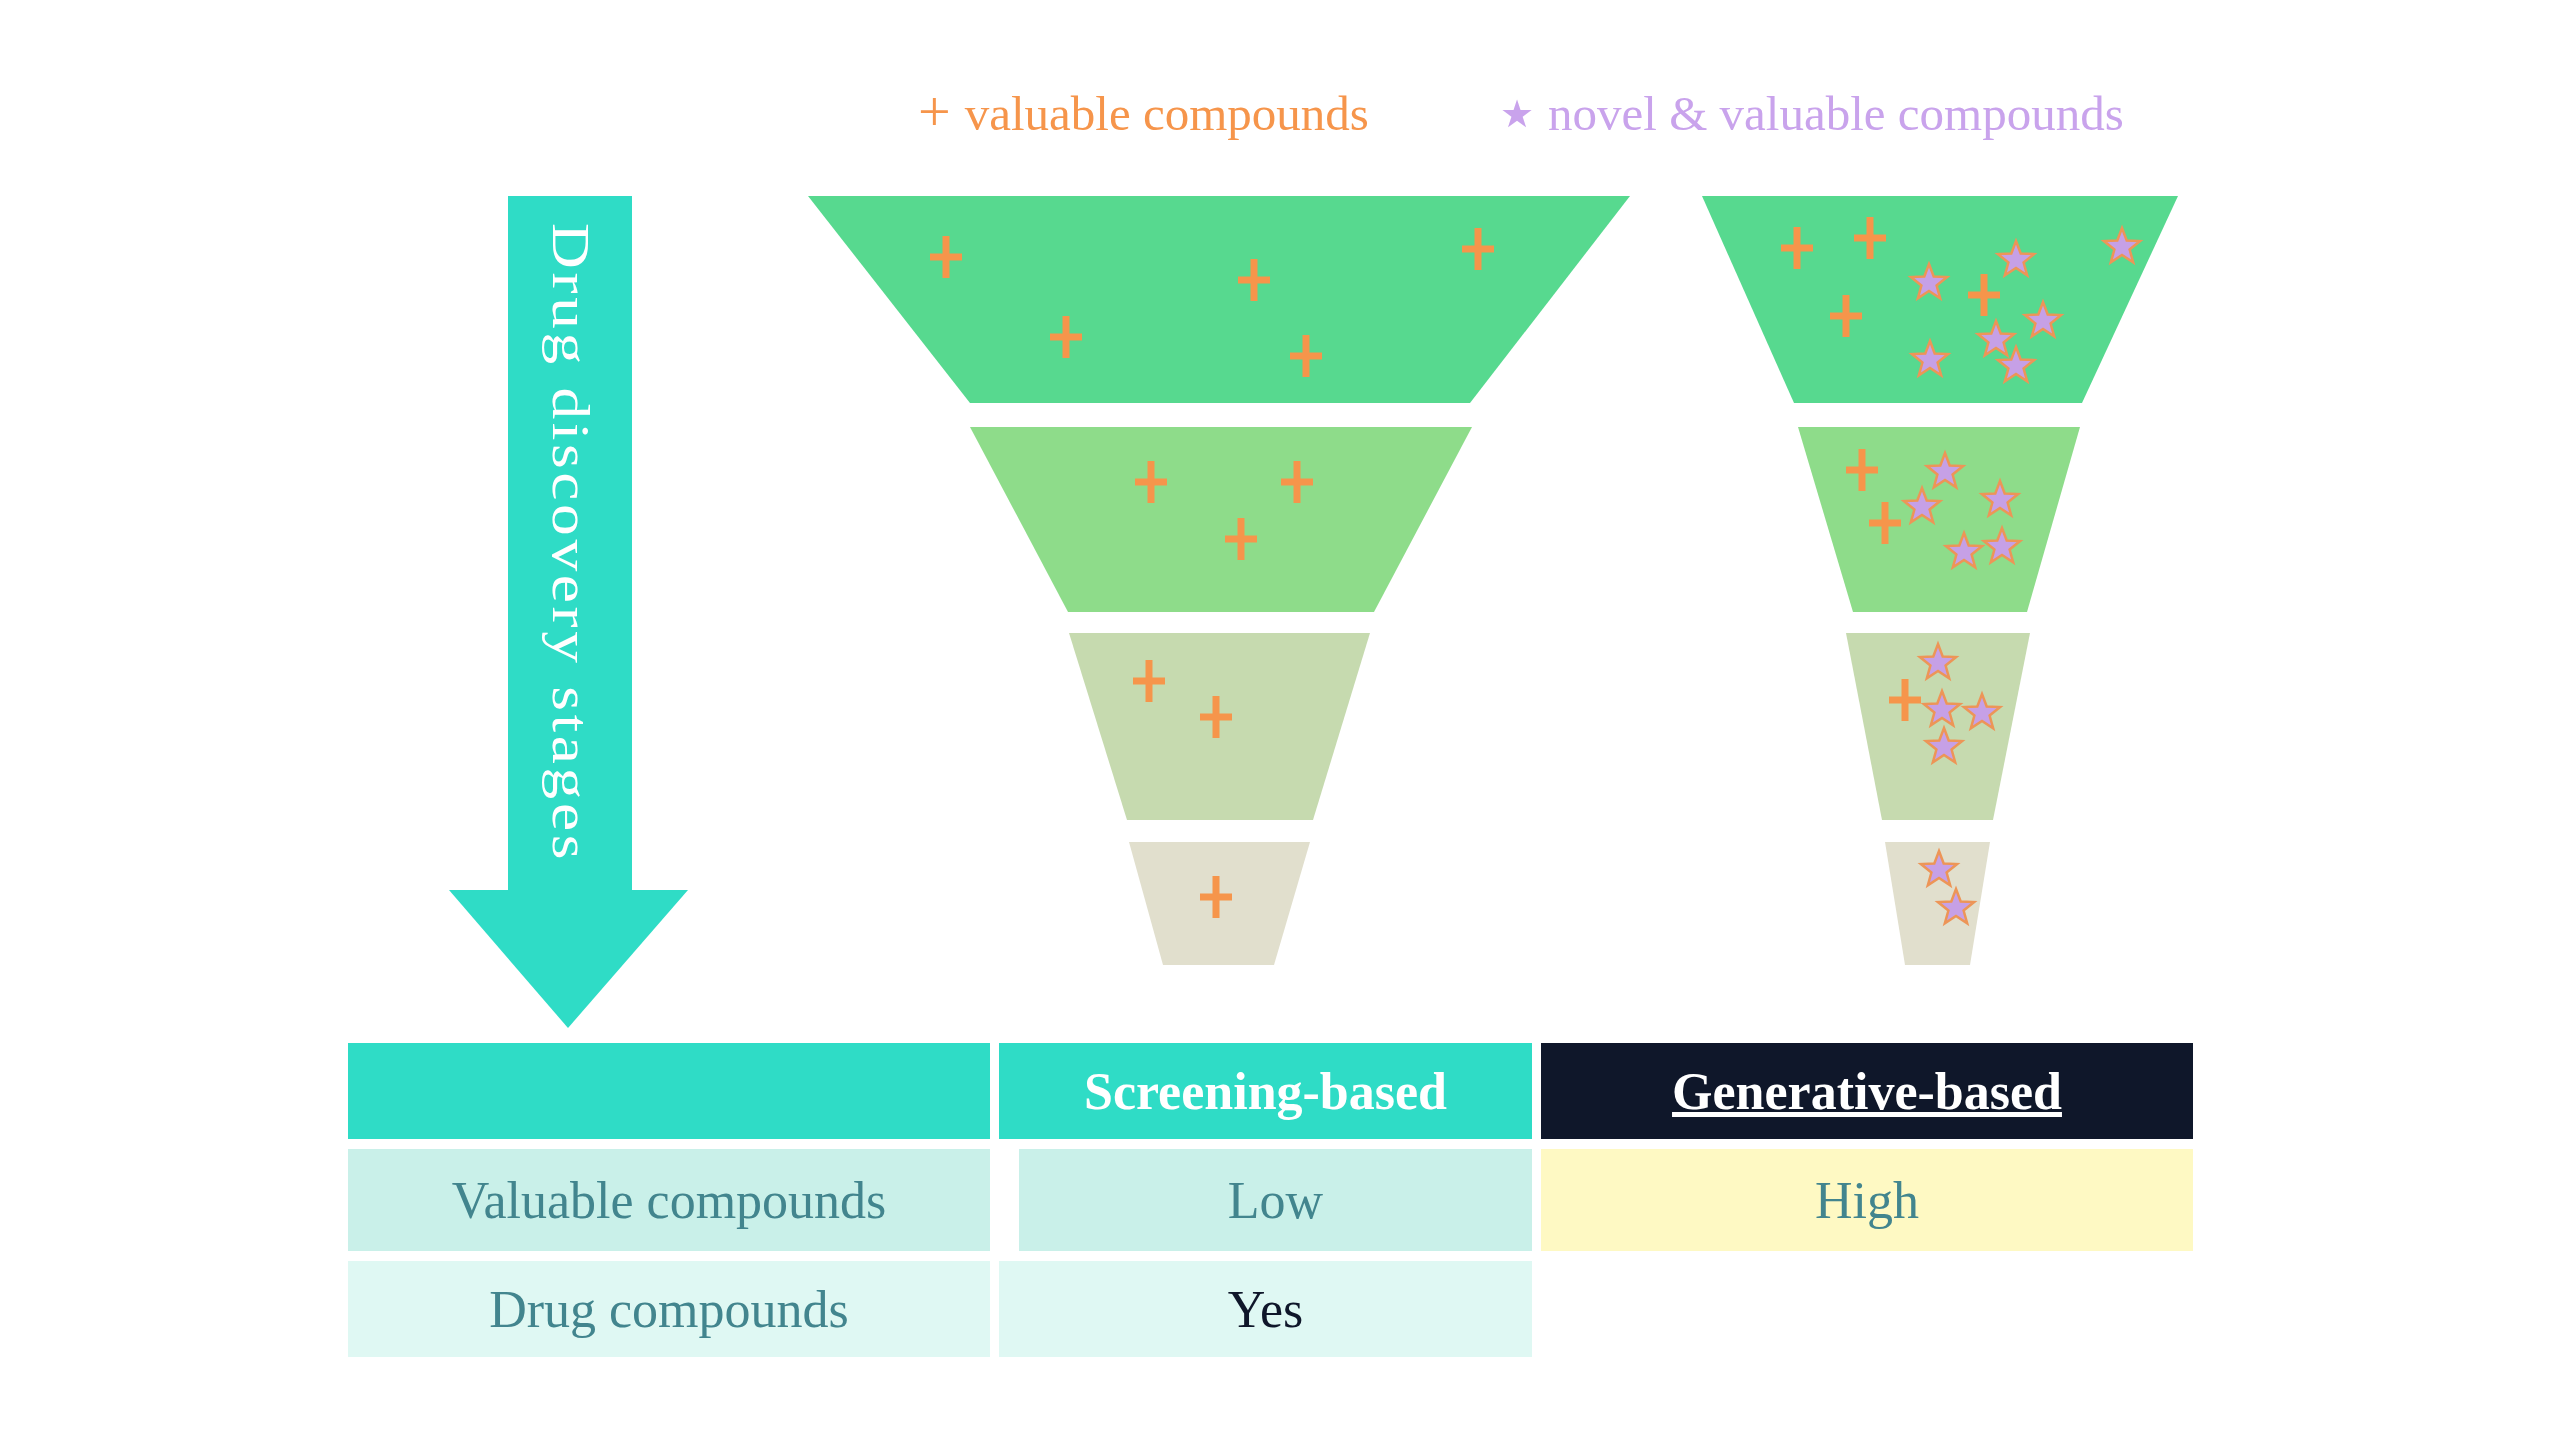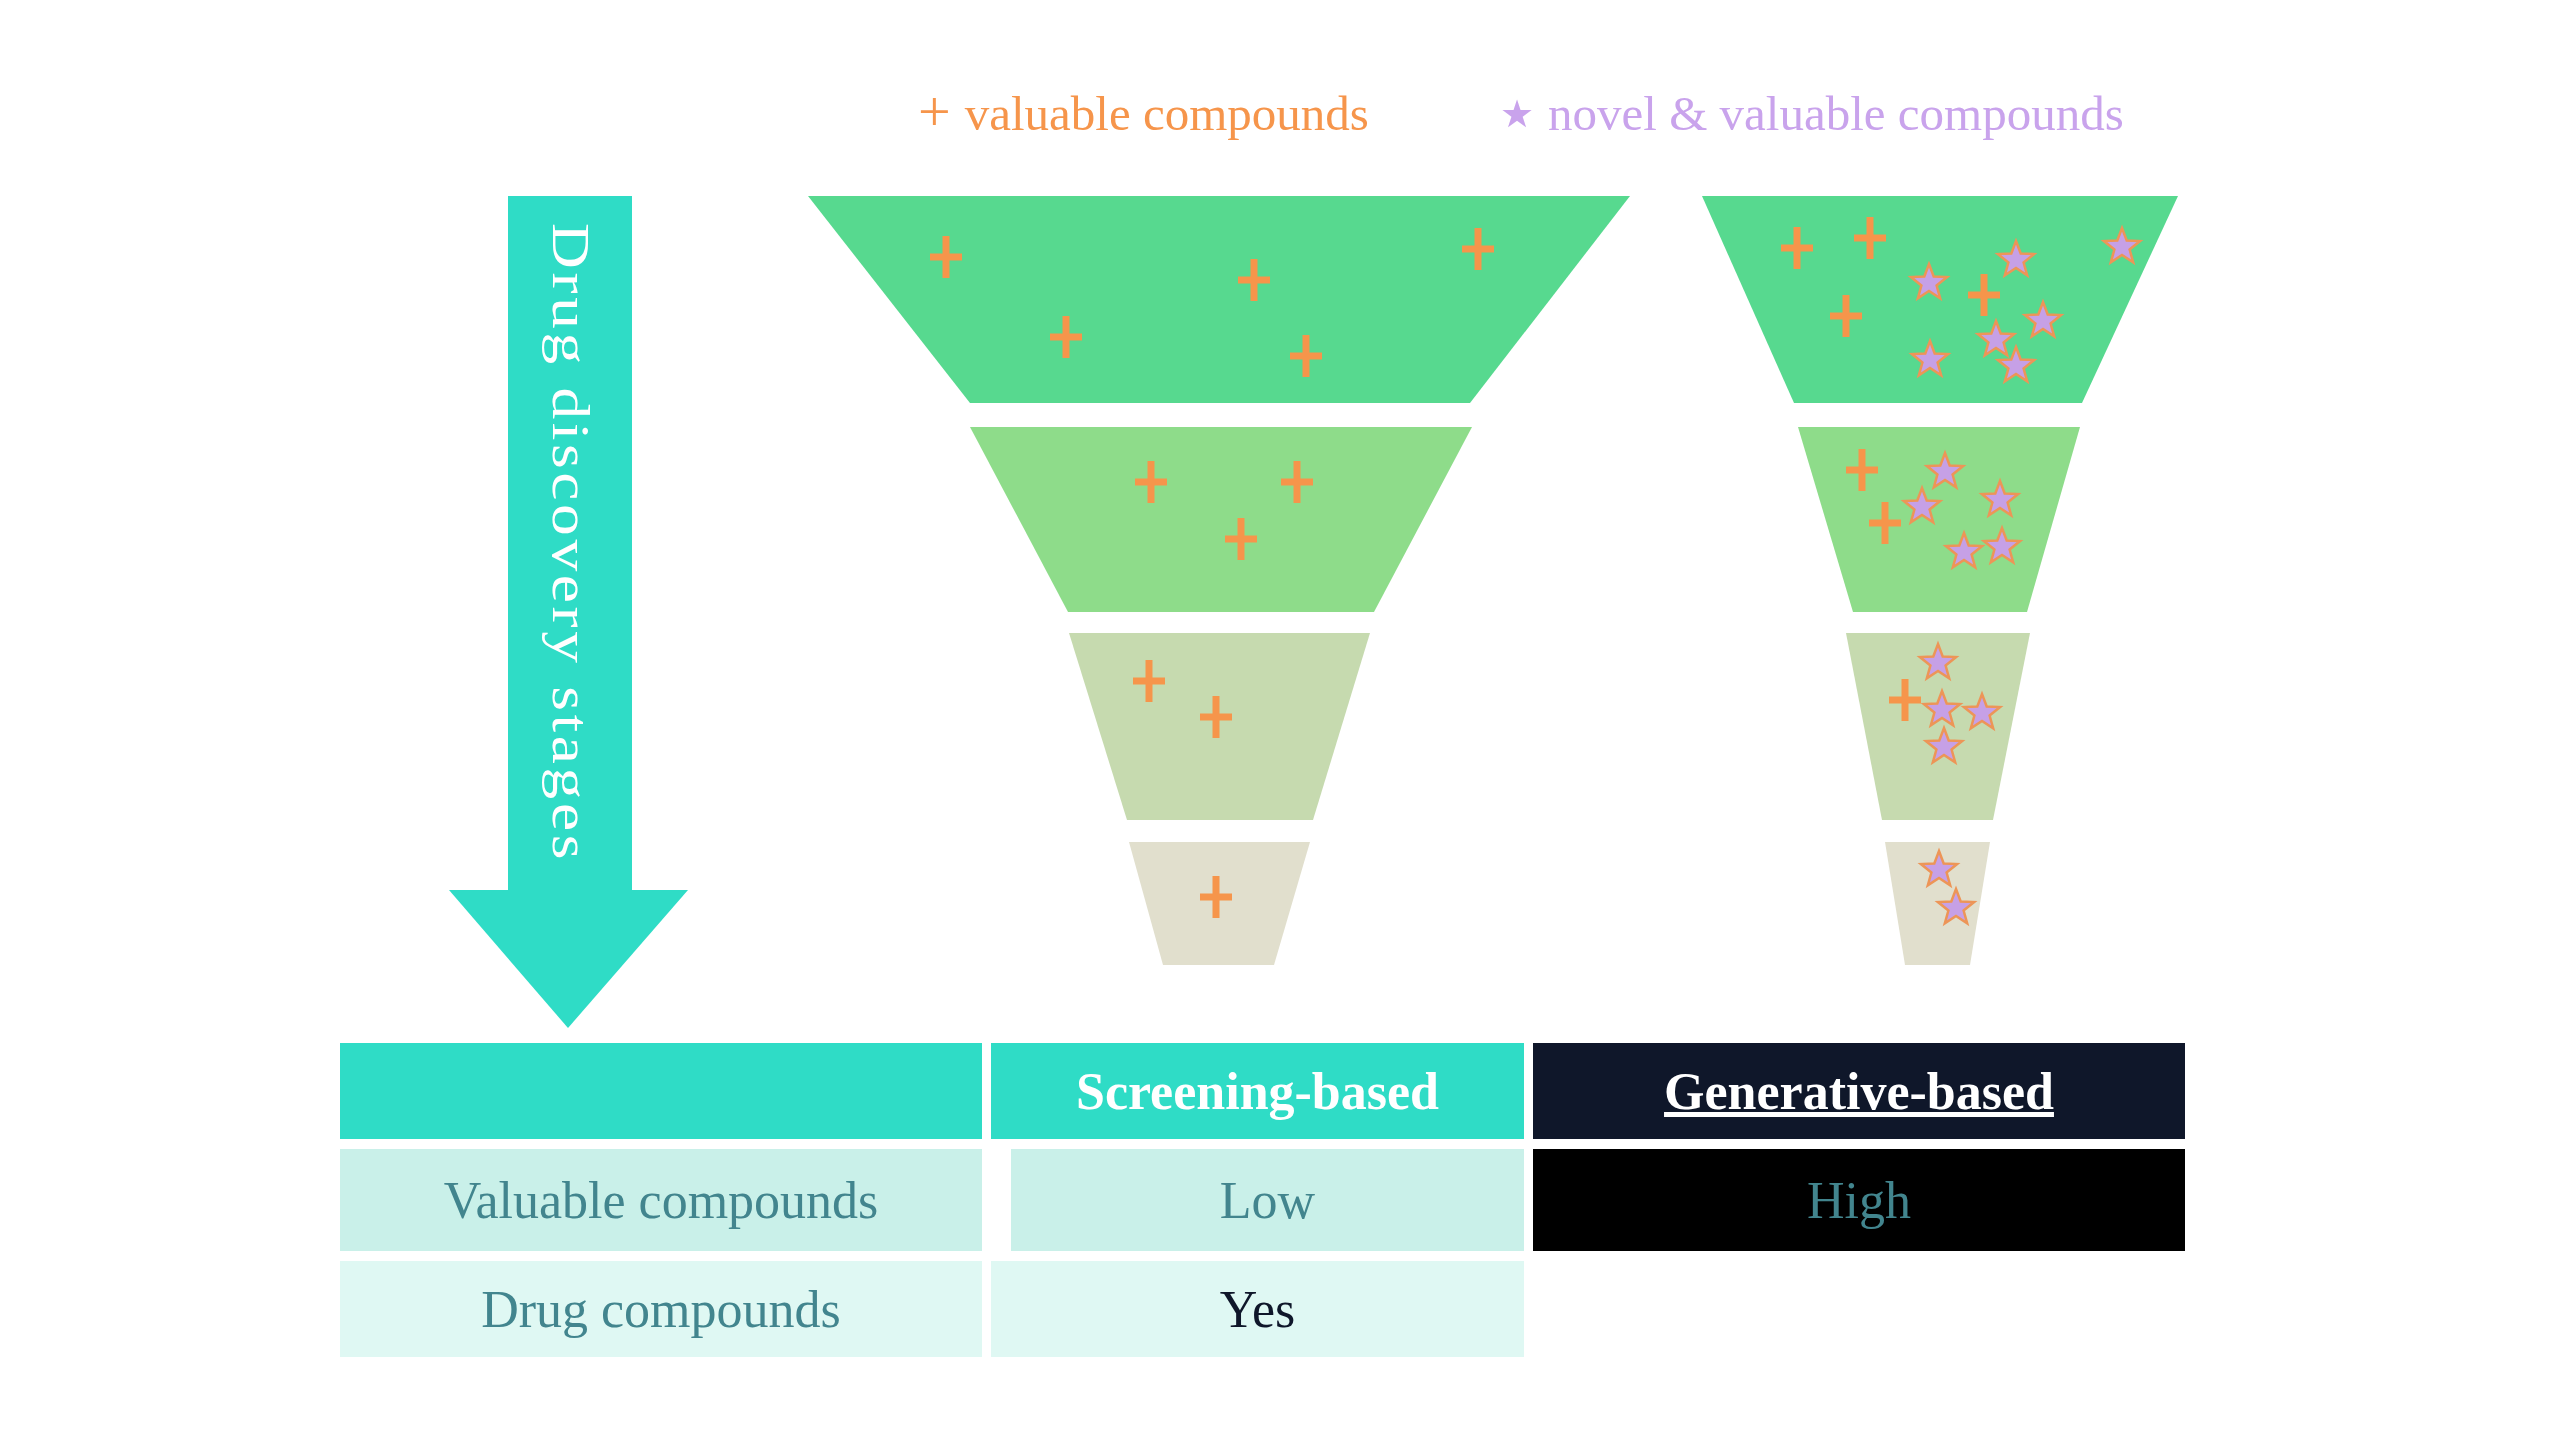--- a/index.html
+++ b/index.html
@@ -12,21 +12,21 @@
   .legend-novel{left:1500px;color:#C9A3EC;}
   .legend-item .lbl{font-size:49px;line-height:60px;margin-left:14px;}
   .legend-item .sym.plus{font-size:58px;line-height:60px;font-weight:400;transform:translateY(-2px);}
   .legend-item .sym.star{font-size:38px;line-height:60px;}
 
   
   svg.diagram{position:absolute;left:0;top:0;width:2560px;height:1441px;}
   #arrow-label{font-family:"Liberation Serif","DejaVu Serif",serif;font-size:52px;letter-spacing:3px;}
 
   
-  .cmp-table{position:absolute;left:340px;top:1043px;display:grid;
+  .cmp-table{position:absolute;left:348px;top:1043px;display:grid;
              grid-template-columns:642px 533px 652px;grid-template-rows:96px 102px 96px;
              gap:10px 9px;}
   .cell{display:flex;align-items:center;justify-content:center;font-size:52px;}
   .th{background:#2FDCC6;color:#ffffff;font-weight:bold;}
   .td{color:#42858E;}
   .row1{background:#C9F0E9;}
   .row2{background:#DFF8F3;}
 </style>
 </head>
 <body>
@@ -94,19 +94,19 @@
     <text id="arrow-label" x="570" y="543" text-anchor="middle" dominant-baseline="central" transform="rotate(90 570 543)" textLength="640" lengthAdjust="spacingAndGlyphs" fill="#FFFFFF">Drug discovery stages</text>
   </svg>
 
   <div class="cmp-table">
     <div class="cell th" style="background: rgb(47, 220, 198); color: rgb(255, 255, 255);"></div>
     <div class="cell th" style="background: rgb(47, 220, 198); color: rgb(255, 255, 255);">Screening-based</div>
     <div class="cell th" style="background: #0f172a; color: rgb(255, 255, 255); text-decoration: underline;">Generative-based</div>
 
     <div class="cell td row1" style="background: rgb(201, 240, 233); color: rgb(66, 133, 142);">Valuable compounds</div>
     <div class="cell td row1" style="background: rgb(201, 240, 233); color: rgb(66, 133, 142); margin-left: 20px;">Low</div>
-    <div class="cell td row1" style="background: #000000; color: rgb(66, 133, 142);">High</div>
+    <div class="cell td row1" style="background: #fef9c3; color: rgb(66, 133, 142);">High</div>
 
     <div class="cell td row2" style="background: rgb(223, 248, 243); color: rgb(66, 133, 142);">Drug compounds</div>
     <div class="cell td row2" style="background: rgb(223, 248, 243); color: #0f172a;">Yes</div>
   </div>
 
 </div>
 
 </body></html>

